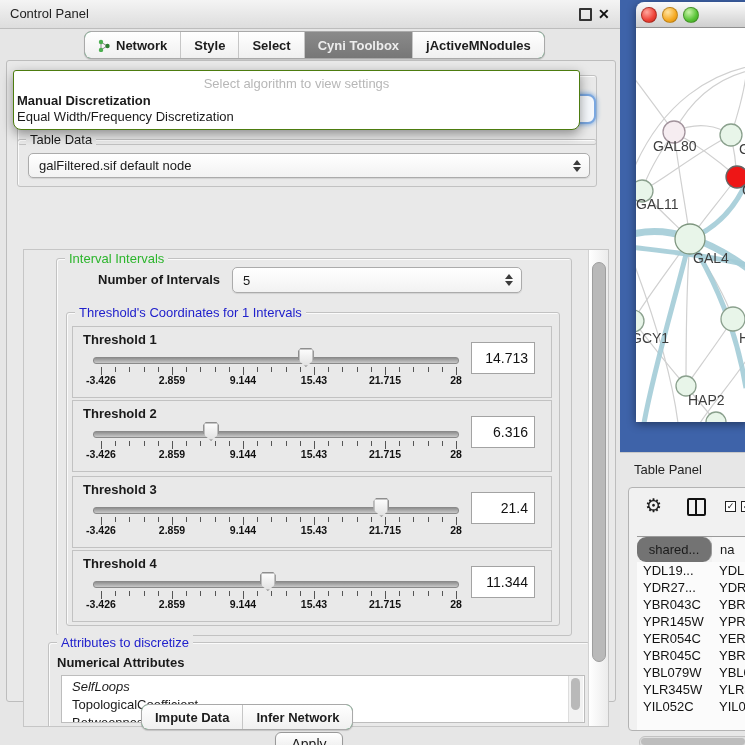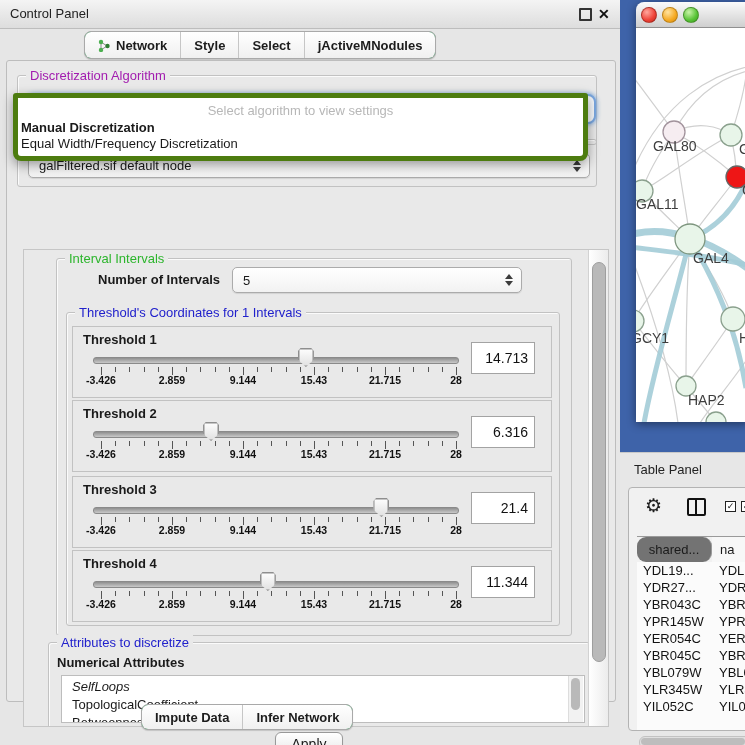--- a/index.html
+++ b/index.html
@@ -37,22 +37,22 @@
 
   
   .combo{position:absolute;background:linear-gradient(#ffffff,#f2f2f2);border:1px solid #ababab;
      border-radius:5px;display:flex;align-items:center;padding:0 10px;font-size:13px;
      box-shadow:0 1px 1px rgba(0,0,0,.1);cursor:pointer;}
   .spin{position:absolute;right:8px;top:50%;transform:translateY(-50%);display:flex;flex-direction:column;gap:2px;}
   .tri-up{width:0;height:0;border-left:4px solid transparent;border-right:4px solid transparent;border-bottom:5px solid #3c3c3c;}
   .tri-dn{width:0;height:0;border-left:4px solid transparent;border-right:4px solid transparent;border-top:5px solid #3c3c3c;}
 
   
-  #algo-popup{position:absolute;left:13px;top:93px;width:565px;height:58px;background:#ffffff;
-     border:5px solid #4d7c0f;border-radius:3px 3px 8px 8px;box-shadow:0 4px 12px rgba(0,0,0,.4);z-index:30;}
+  #algo-popup{position:absolute;left:13px;top:70px;width:565px;height:58px;background:#ffffff;
+     border:1px solid #4d7c0f;border-radius:3px 3px 8px 8px;box-shadow:0 4px 12px rgba(0,0,0,.4);z-index:30;}
   #algo-popup-hint{position:absolute;left:0;top:5px;width:100%;text-align:center;color:#b7b7b7;font-size:13px;}
   .popup-item{position:absolute;left:3px;font-size:13px;white-space:nowrap;cursor:pointer;}
 
   
   #algo-combo{position:absolute;left:26px;top:94px;width:566px;height:26px;border-radius:8px;
      background:#f5f8fc;border:2px solid #7aa7e0;box-shadow:0 0 4px 1px rgba(110,160,220,.8);z-index:5;}
 
   
   #scrollpane{position:absolute;left:16px;top:188px;width:584px;height:476px;border:1px solid #c6c6c6;
      background:#e9e9e9;overflow:hidden;}
@@ -141,20 +141,23 @@
           <circle cx="3" cy="11" r="2.2" fill="#4caf50"></circle>
           <circle cx="9.5" cy="7" r="2.2" fill="#2e7d32"></circle>
         </svg>
         <span>Network</span>
       </div>
       <div class="seg">
         <span>Style</span>
       </div>
       <div class="seg">
         <span>Select</span>
+      </div>
+      <div class="seg active">
+        <span>Cyni Toolbox</span>
       </div>
       <div class="seg">
         <span>jActiveMNodules</span>
       </div>
     </div>
 
   <div id="cp-content">
 
     <div class="group" style="left:10px;top:14px;width:578px;height:68px;">
       <span class="gtitle" style="color:#a21caf;">Discretization Algorithm</span>

